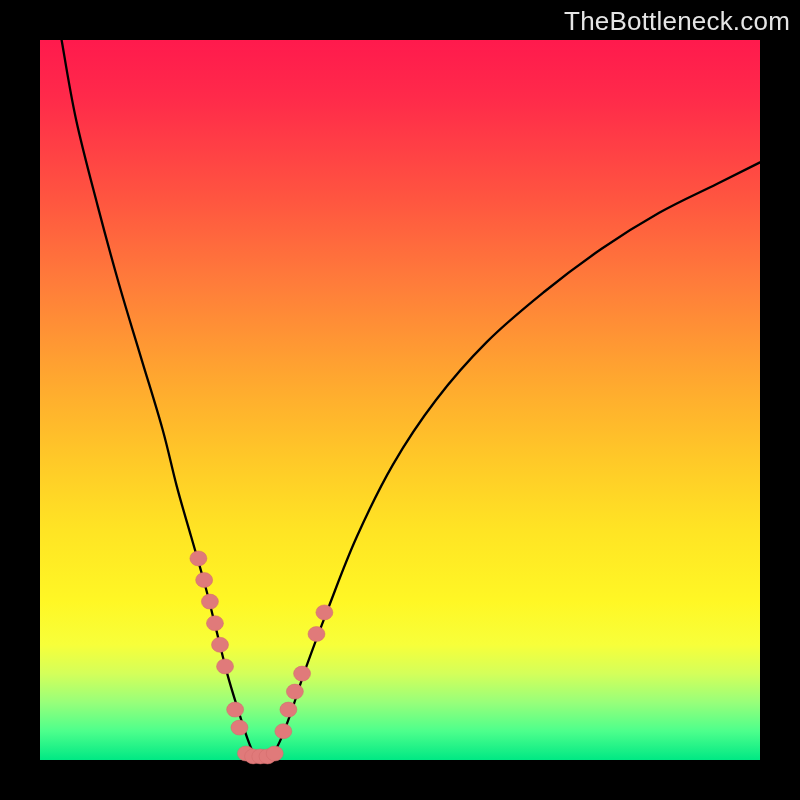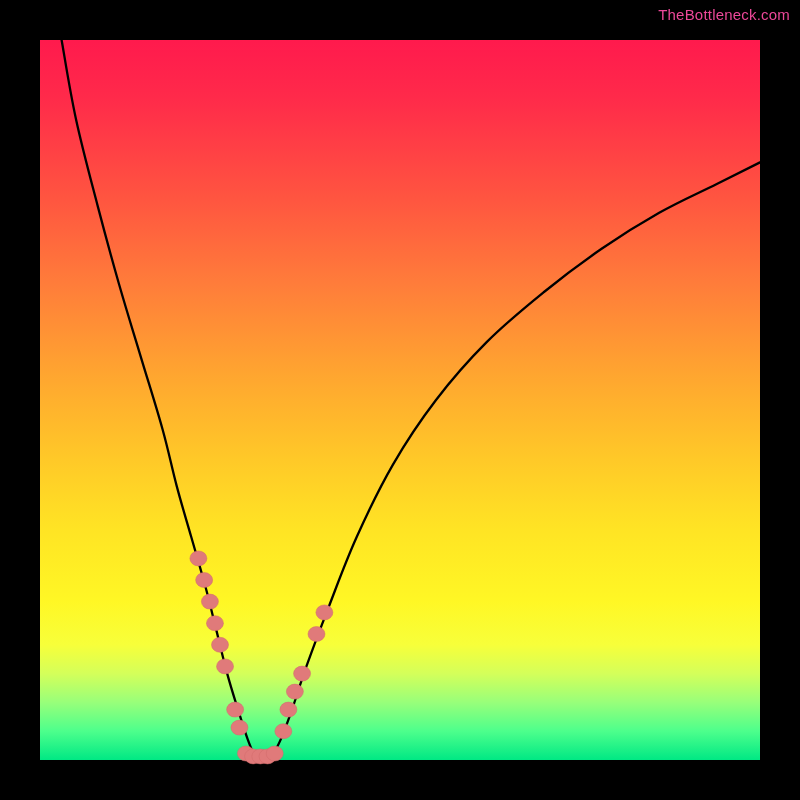--- a/index.html
+++ b/index.html
@@ -37,22 +37,22 @@
       #f7ff3a 84%,
       #d4ff5a 88%,
       #98ff7a 92%,
       #4dff8c 96%,
       #00e884 100%);
   }
   .watermark {
     position: absolute;
     top: 6px;
     right: 10px;
-    color: #ec4899;
-    font-size: 15px;
+    color: #e5e5e5;
+    font-size: 26px;
     font-weight: 400;
     letter-spacing: 0.2px;
     user-select: none;
   }
   svg.curve {
     position: absolute;
     left: 0;
     top: 0;
     width: 720px;
     height: 720px;

